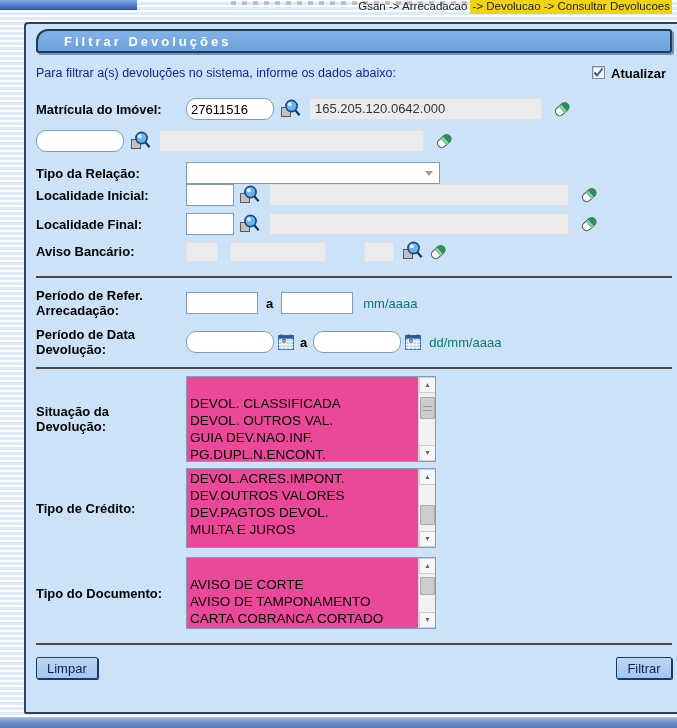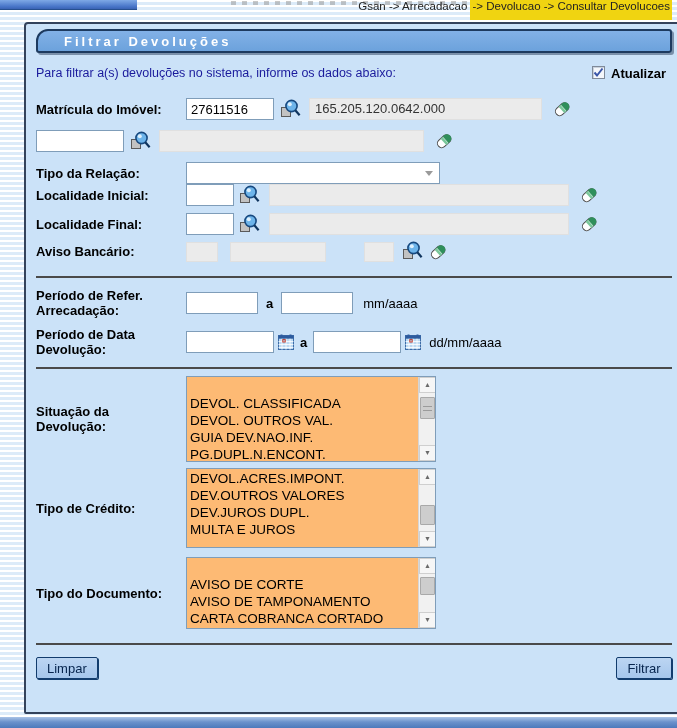--- a/index.html
+++ b/index.html
@@ -19,21 +19,21 @@
   }
   .clipped-text {
     position: absolute; left: 231px; top: 1px; width: 325px; height: 4px;
     background: repeating-linear-gradient(90deg, #9a9a9a 0 5px, transparent 5px 11px);
     opacity: .55;
   }
   .breadcrumb {
     position: absolute; top: 0; right: 5px; height: 14px;
     font-size: 11.5px; color: #222; white-space: nowrap;
   }
-  .breadcrumb .bc-hl { background: #f0d411; padding: 0 2px 8px 2px; }
+  .breadcrumb .bc-hl { background: #f0d411; padding: 0 2px 2px 2px; }
 
   
   .panel {
     position: absolute; left: 24px; top: 22px; width: 660px; height: 692px;
     background: #cbe2f8;
     border: 2px solid #33425b;
     border-radius: 4px 2px 2px 2px;
   }
   .title-bar {
     margin: 5px 10px 0 10px; height: 24px;
@@ -55,46 +55,46 @@
     width: 13px; height: 13px; background: #f4f7fb;
     border: 1px solid #7f8a99; box-shadow: inset 1px 1px 0 #c9d2dd;
     display: flex; align-items: center; justify-content: center; margin-right: 6px;
   }
   .atualizar-label { font-size: 13px; font-weight: bold; margin-right: 6px; }
 
   .txt {
     height: 22px; border: 1px solid #7f9db9; background: #fff;
     font-family: "Liberation Sans", sans-serif; font-size: 13px; padding: 0 4px; color: #000;
   }
-  .w88 { width: 88px; } .w48 { width: 48px; } .w72 { width: 72px; }
+  .w88 { width: 88px; border-radius: 10px; } .w48 { width: 48px; } .w72 { width: 72px; }
   .ro {
     height: 22px; background: #ebebeb; border: 1px solid #e0e0e0;
     font-size: 13px; color: #333; padding: 2px 5px; overflow: hidden; white-space: nowrap;
   }
   .ro-sm { height: 20px; }
   .icon { display: inline-flex; flex-shrink: 0; }
 
   .select {
     width: 254px; height: 22px; background: #fff; border: 1px solid #7f9db9;
     position: relative;
   }
   .sel-arrow {
     position: absolute; right: 6px; top: 8px; width: 0; height: 0;
     border-left: 4px solid transparent; border-right: 4px solid transparent;
     border-top: 5px solid #9a9a9a;
   }
 
   .sep { margin: 0 10px; border-top: 2px solid #4a4a4a; height: 0; }
 
-  .fmt { font-size: 13px; color: #000000; }
+  .fmt { font-size: 13px; color: #0f766e; }
   .conj { font-size: 13px; font-weight: bold; }
 
   
   .listbox {
-    width: 250px; background: #fdba74; border: 1px solid #7f9db9;
+    width: 250px; background: #ec4899; border: 1px solid #7f9db9;
     position: relative; overflow: hidden;
   }
   .h86 { height: 86px; } .h80 { height: 80px; } .h72 { height: 72px; }
   .list-items { padding: 1px 3px; overflow: hidden; height: 100%; }
   .list-option { font-size: 13.5px; line-height: 17px; white-space: nowrap; color: #000; }
 
   .scrollbar {
     position: absolute; top: 0; right: 0; bottom: 0; width: 17px;
     background: #f1f1f1; border-left: 1px solid #d5d5d5;
   }
@@ -337,21 +337,21 @@
       </div>
     </div>
   </div>
 
   <div class="row mt6">
     <span class="flabel">Tipo de Crédito:</span>
     <div class="listbox h80">
       <div class="list-items">
           <div class="list-option">DEVOL.ACRES.IMPONT.</div>
           <div class="list-option">DEV.OUTROS VALORES</div>
-          <div class="list-option">DEV.JUROS DUPL.</div>
+          <div class="list-option">DEV.PAGTOS DEVOL.</div>
           <div class="list-option">MULTA E JUROS</div>
         </div>
       <div class="scrollbar">
         <div class="sb-btn sb-up">▲</div>
         <div class="sb-thumb t-cre"></div>
         <div class="sb-btn sb-down">▼</div>
       </div>
     </div>
   </div>
 

